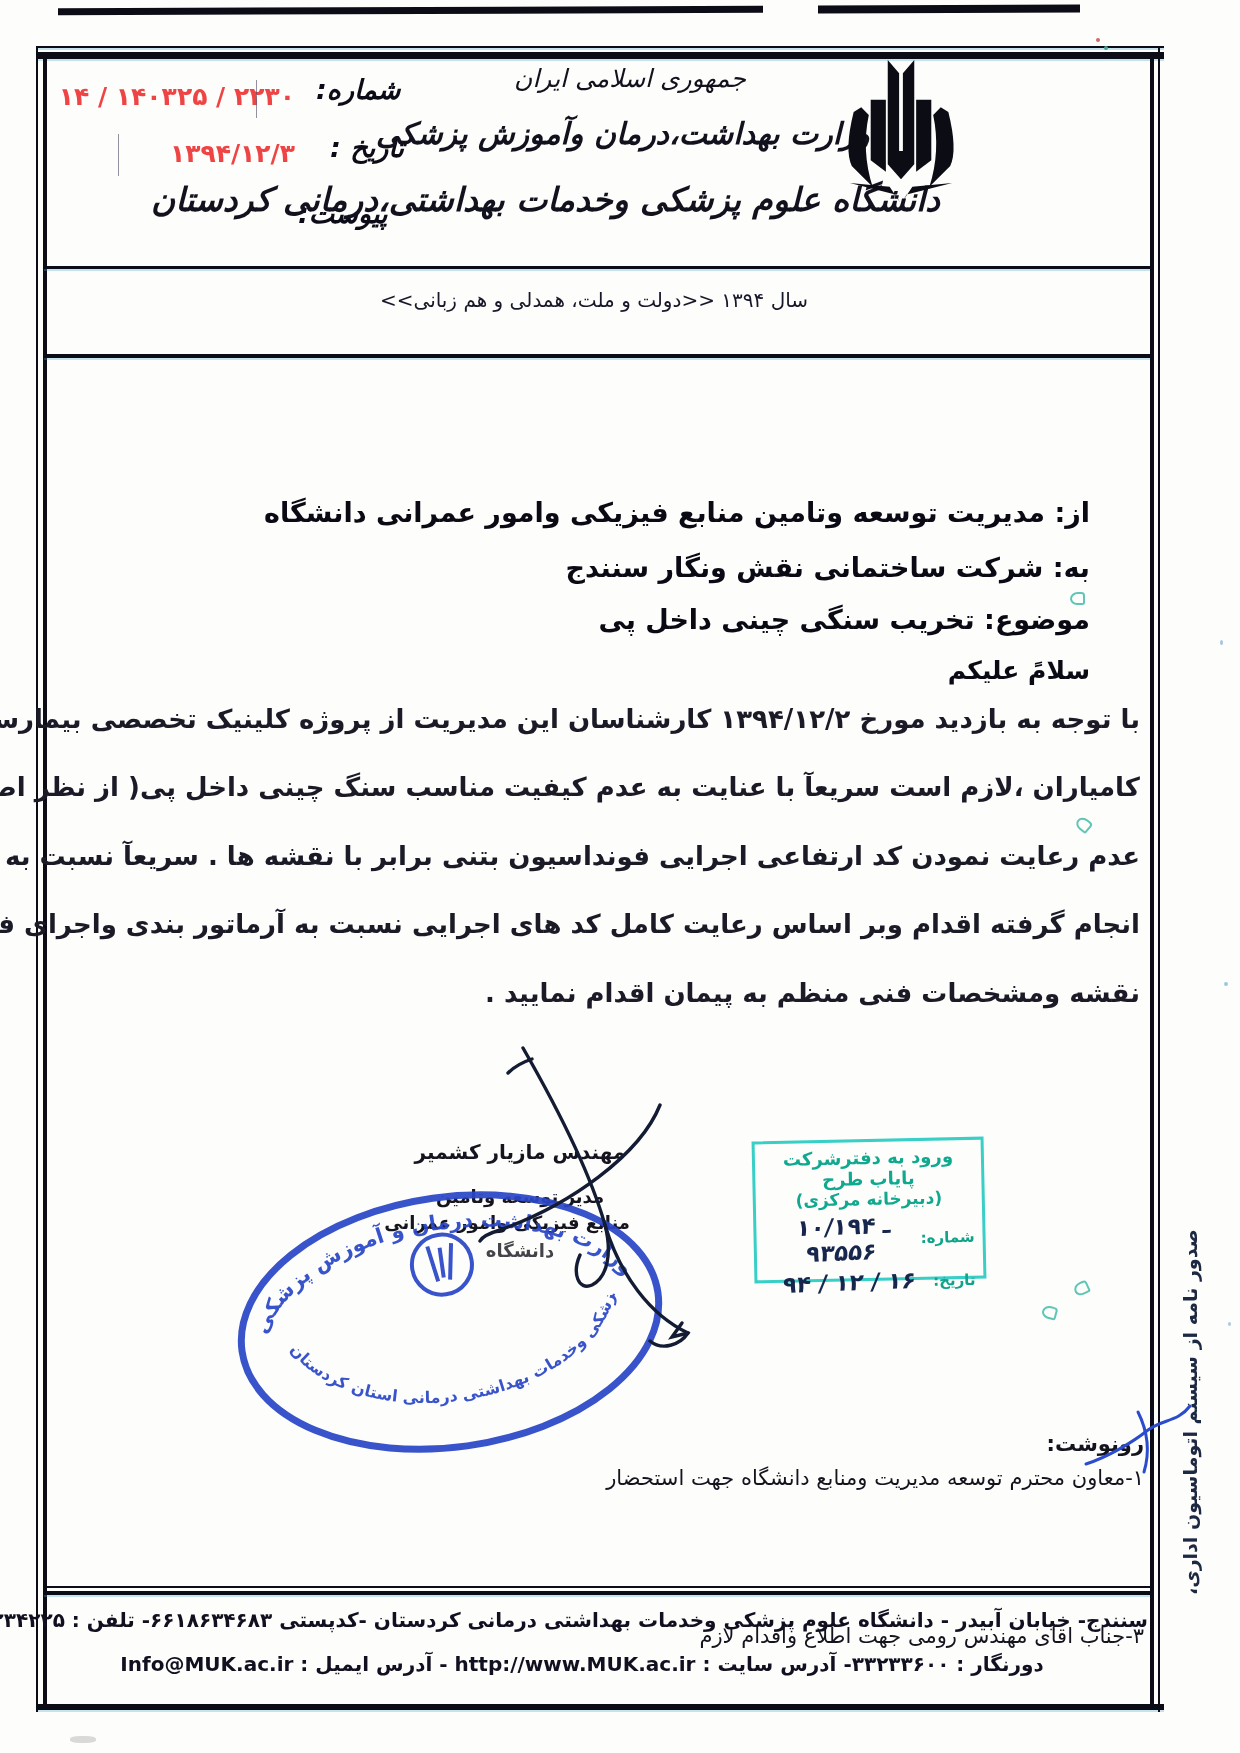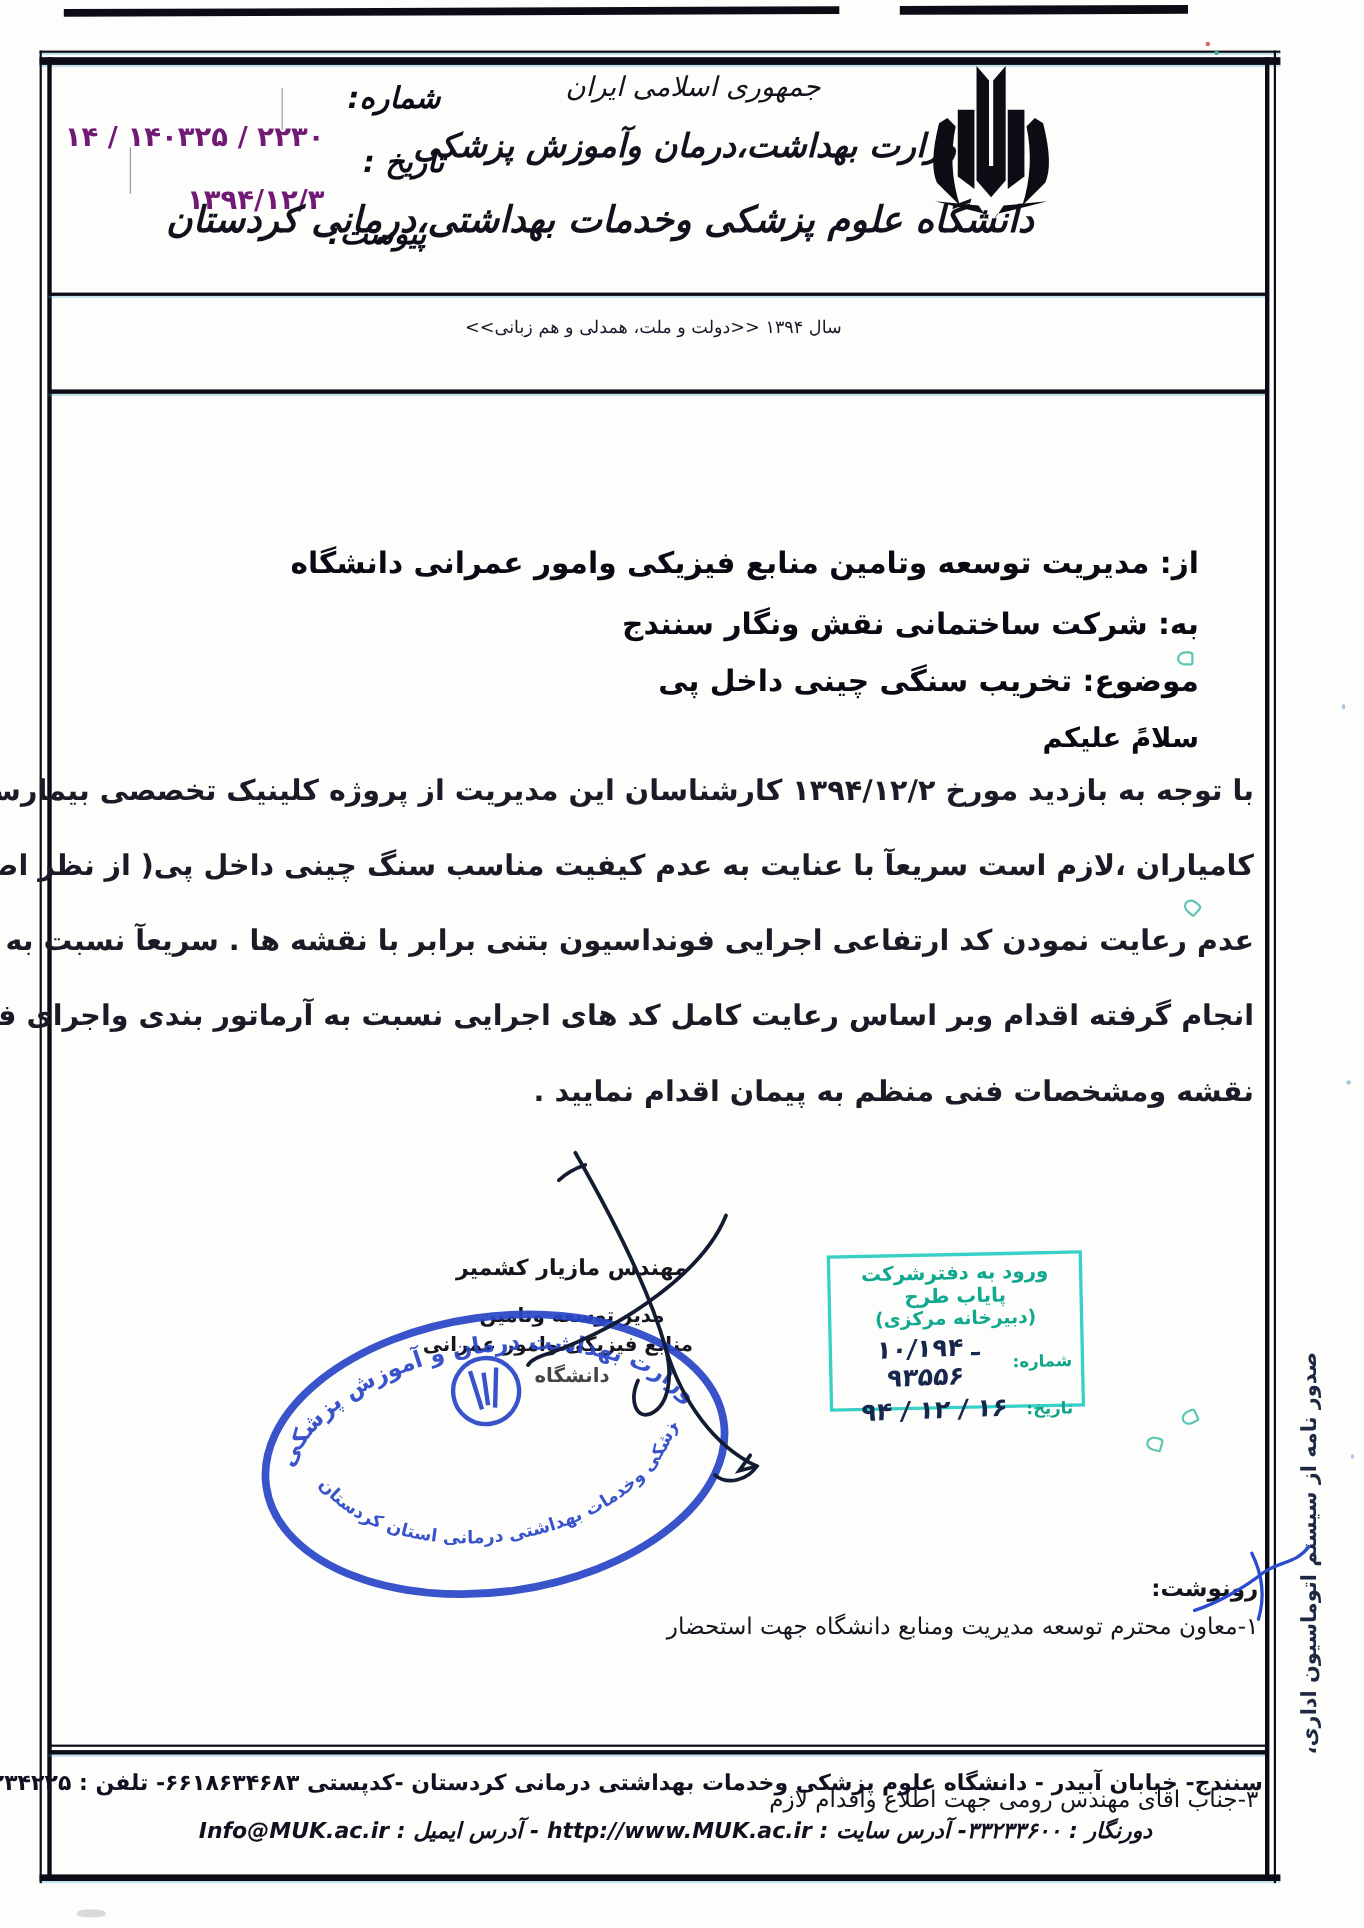--- a/index.html
+++ b/index.html
@@ -3,21 +3,21 @@
 <meta charset="utf-8">
 <style>
   html,body{margin:0;padding:0;background:#e8e8e6;}
   .page{position:relative;width:1240px;height:1753px;background:#fdfdfb;overflow:hidden;
         font-family:"DejaVu Sans",sans-serif;}
   .bar{position:absolute;background:#0c0c16;box-shadow:0 2px 0 rgba(70,170,205,.30);}
   .t{position:absolute;direction:rtl;white-space:nowrap;color:#12121e;}
   .ltr{direction:ltr;unicode-bidi:isolate;}
   .calli{font-style:italic;}
   .hdr-label{font-size:27px;font-weight:bold;font-style:italic;color:#0c0c18;}
-  .hdr-val{font-size:25px;font-weight:bold;letter-spacing:1px;color:#701a75;margin-top:28px;}
+  .hdr-val{font-size:25px;font-weight:bold;letter-spacing:1px;color:#ef4444;}
   .ctr{text-align:center;}
   .heading{font-size:27px;font-weight:bold;color:#0a0a14;}
   .bodyline{left:64px;width:1076px;font-size:26px;font-weight:bold;color:#1b1b28;}
   .just{text-align:justify;text-align-last:justify;}
   .sig-print{font-weight:bold;color:#15151f;text-align:center;}
   .cc{font-size:21px;color:#14141f;}
   .foot{font-size:20px;font-weight:bold;color:#101020;text-align:center;}
   .green-stamp{position:absolute;left:753px;top:1139px;width:232px;height:142px;
       border:3px solid #38cfc7;transform:rotate(-1.2deg);direction:rtl;
       padding:5px 8px;box-sizing:border-box;}
@@ -68,21 +68,21 @@
       <path d="M10 55 Q0 95 8 112 L30 134 Q18 96 26 58 L18 50 Z"></path>
       <path d="M110 55 Q120 95 112 112 L90 134 Q102 96 94 58 L102 50 Z"></path>
       <path d="M28 42 L44 42 L44 118 L28 106 Z"></path>
       <path d="M92 42 L76 42 L76 118 L92 106 Z"></path>
       <path d="M46 0 L58 14 L58 96 L62 96 L62 14 L74 0 L74 110 L60 126 L46 110 Z"></path>
       <path d="M6 130 L54 142 L60 152 L48 134 Z"></path>
       <path d="M114 130 L66 142 L60 152 L72 134 Z"></path>
     </g>
   </svg>
 
-  <div class="t ctr" style="left:144px;top:288px;width:900px;font-size:16px;color:#17172a;">سال ۱۳۹۴ &lt;&lt;دولت و ملت، همدلی و هم زبانی&gt;&gt;</div>
+  <div class="t ctr" style="left:144px;top:288px;width:900px;font-size:20px;color:#17172a;">سال ۱۳۹۴ &lt;&lt;دولت و ملت، همدلی و هم زبانی&gt;&gt;</div>
 
   <div class="t heading" style="right:150px;top:497px;">
     <span>از:</span>
     <span>مدیریت توسعه وتامین منابع فیزیکی وامور عمرانی دانشگاه</span>
   </div>
   <div class="t heading" style="right:150px;top:604px;">
     <span>موضوع:</span>
     <span>تخریب سنگی چینی داخل پی</span>
   </div>
   <div class="t heading" style="right:150px;top:552px;">
@@ -141,21 +141,21 @@
       <span class="gs-label">تاریخ:</span>
       <span class="handw ltr">۹۴ / ۱۲ / ۱۶</span>
     </div>
   </div>
 
   <div class="t cc" style="right:96px;top:1432px;font-weight:bold;">رونوشت:</div>
   <div class="t cc" style="right:96px;top:1466px;">۱-معاون محترم توسعه مدیریت ومنابع دانشگاه جهت استحضار</div>
   <div class="t cc" style="right:96px;top:1624px;">۳-جناب اقای مهندس رومی جهت اطلاع واقدام لازم</div>
 
   <div class="t foot" style="left:48px;top:1608px;width:1100px;">سنندج- خیابان آبیدر - دانشگاه علوم پزشکی وخدمات بهداشتی درمانی کردستان -کدپستی ۶۶۱۸۶۳۴۶۸۳- تلفن : ۳۳۲۳۴۲۲۵</div>
-  <div class="t foot" style="left:64px;top:1652px;width:1100px;font-style:italic;">
+  <div class="t foot" style="left:32px;top:1652px;width:1100px;">
     <span>دورنگار : ۳۳۲۳۳۶۰۰-</span>
     <span>آدرس سایت :</span>
     <span class="ltr">http://www.MUK.ac.ir</span>
     <span>- آدرس ایمیل :</span>
     <span class="ltr">Info@MUK.ac.ir</span>
   </div>
 
   <div class="t ctr" style="left:957px;top:1399px;width:470px;height:26px;font-size:19px;font-weight:bold;color:#1d2942;transform:rotate(-90deg);">صدور نامه از سیستم اتوماسیون اداری،</div>
 
   <svg style="position:absolute;left:1078px;top:1402px;" width="125" height="90" viewBox="0 0 125 90">

